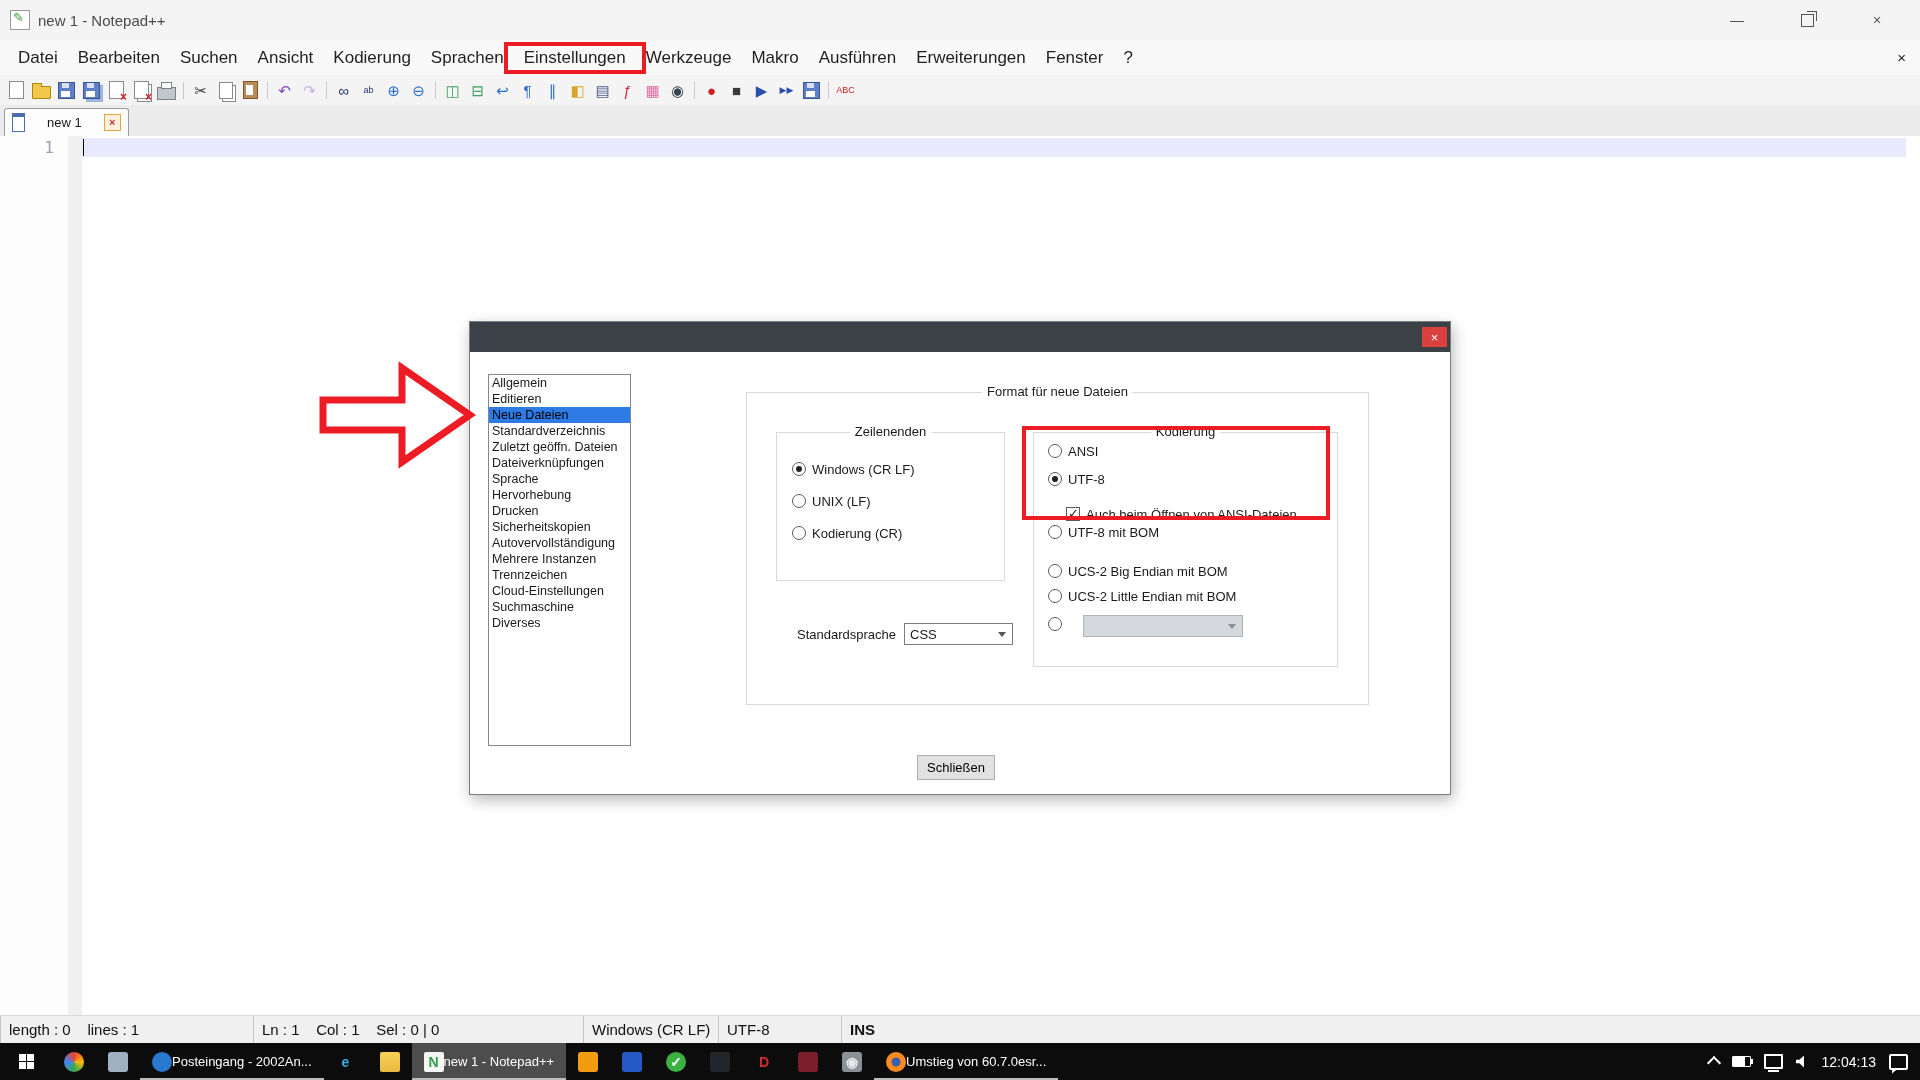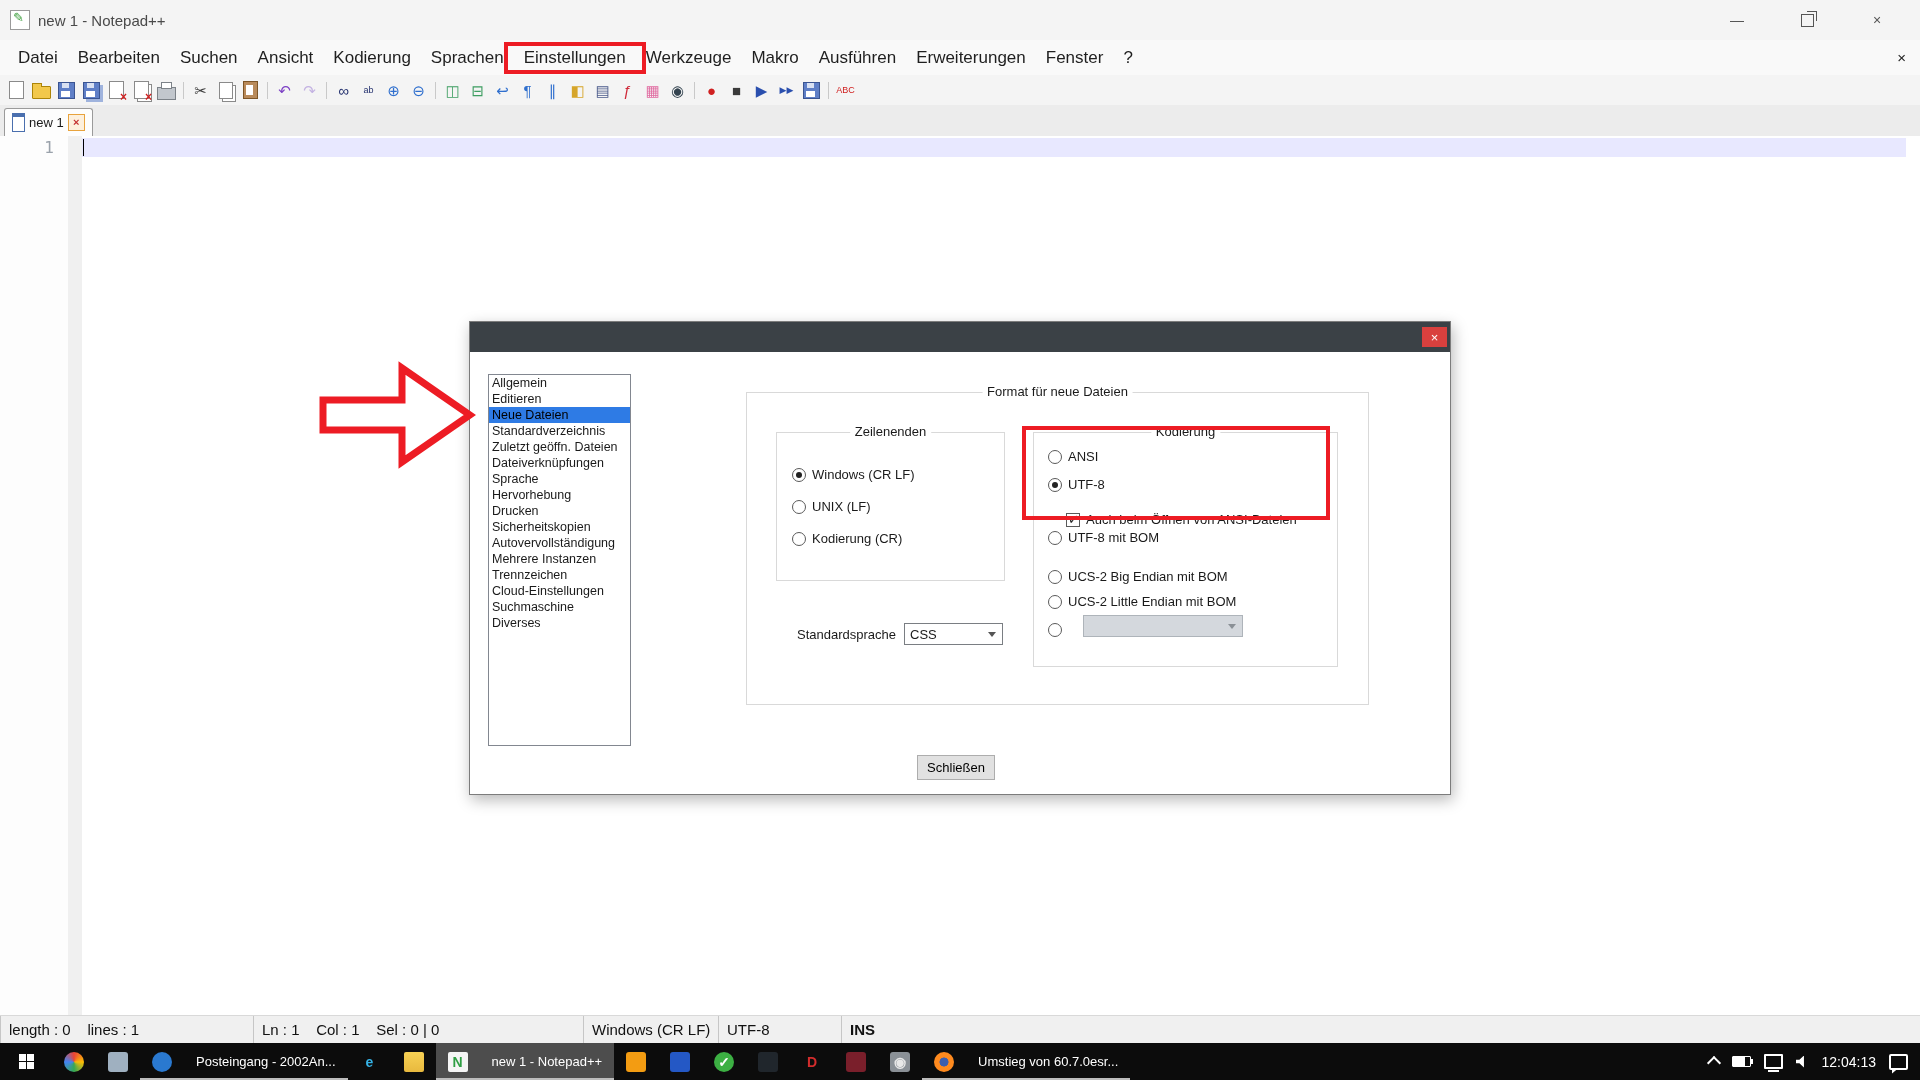--- a/index.html
+++ b/index.html
@@ -45,21 +45,21 @@
   .tbtn.s-floppy .ig::after,.tbtn.s-floppy2 .ig::after{content:'';position:absolute;left:2px;bottom:1px;width:9px;height:6px;background:#fff;}
   .tbtn.s-floppy2 .ig{box-shadow:3px 3px 0 #9fb3dd;}
   .tbtn.s-print .ig{width:17px;height:11px;background:#c2c7cd;border:1px solid #7c8288;margin-top:6px;position:relative;}
   .tbtn.s-print .ig::before{content:'';position:absolute;top:-6px;left:3px;width:9px;height:5px;background:#fff;border:1px solid #7c8288;}
   .tbtn.s-paste .ig{width:13px;height:16px;background:#b98a5a;border:1px solid #7d5527;position:relative;}
   .tbtn.s-paste .ig::after{content:'';position:absolute;left:2px;top:3px;width:7px;height:10px;background:#fff;}
 
   
   .tabbar{position:absolute;top:105px;left:0;right:0;height:31px;background:#ececec;border-bottom:1px solid #989898;
           display:flex;align-items:flex-end;padding-left:4px;}
-  .tab{display:flex;align-items:center;gap:4px;padding:0 7px;height:27px;background:#fdfdfd;
+  .tab{display:flex;align-items:center;gap:22px;padding:0 7px;height:27px;background:#fdfdfd;
        border:1px solid #9a9a9a;border-bottom:none;border-radius:3px 3px 0 0;font-size:13px;}
   .tab-doc{width:11px;height:14px;background:#fff;border:1px solid #4a6fae;border-top:4px solid #4a6fae;}
   .tabx{width:15px;height:15px;border:1px solid #e8a33d;background:#fdf0dd;color:#c43030;font-size:11px;font-weight:bold;
         display:flex;align-items:center;justify-content:center;line-height:1;}
 
   
   .editor{position:absolute;top:136px;bottom:64px;left:0;right:0;background:#fff;}
   .gutter{position:absolute;left:0;top:0;bottom:0;width:68px;background:#fdfdfd;color:#9aa2ab;
           font-family:"DejaVu Sans Mono",monospace;font-size:16px;text-align:right;padding:2px 14px 0 0;box-sizing:border-box;}
   .fold-strip{position:absolute;left:68px;top:0;bottom:0;width:14px;background:#f0f0f0;}
@@ -70,21 +70,21 @@
   .dialog{position:absolute;left:469px;top:321px;width:980px;height:472px;background:#fff;border:1px solid #7c7c7c;
           box-shadow:2px 5px 14px rgba(0,0,0,.28);z-index:10;font-size:13px;}
   .dlg-titlebar{position:absolute;left:0;top:0;right:0;height:30px;background:#3b4146;}
   .dlg-close{position:absolute;top:5px;right:3px;width:25px;height:20px;background:#d9403e;color:#fff;font-size:13px;
              display:flex;align-items:center;justify-content:center;z-index:2;}
   .dlg-list{position:absolute;left:18px;top:52px;width:141px;height:370px;border:1px solid #828790;background:#fff;overflow:hidden;}
   .cat-item{height:16px;line-height:16px;padding-left:3px;white-space:nowrap;font-size:12.5px;}
   .cat-item.selected{background:#2e7be5;color:#000000;}
   .group{position:absolute;border:1px solid #d9d9d9;}
   .legend{position:absolute;top:-9px;left:50%;transform:translateX(-50%);background:#fff;padding:0 5px;white-space:nowrap;}
-  .opt-row{position:absolute;display:flex;align-items:flex-end;gap:6px;height:20px;white-space:nowrap;}
+  .opt-row{position:absolute;display:flex;align-items:flex-start;gap:6px;height:20px;white-space:nowrap;}
   .radio{width:14px;height:14px;border:1px solid #5a5a5a;border-radius:50%;background:#fff;position:relative;flex:none;box-sizing:border-box;}
   .radio.checked::after{content:'';position:absolute;inset:3px;border-radius:50%;background:#222;}
   .checkbox{width:14px;height:14px;border:1px solid #5a5a5a;background:#fff;position:relative;flex:none;box-sizing:border-box;}
   .checkbox.checked::after{content:'✓';position:absolute;left:1px;top:-2px;font-size:13px;color:#222;}
   .combo{position:absolute;display:flex;align-items:center;border:1px solid #7a7e83;background:#fff;box-sizing:border-box;}
   .combo .val{flex:1;padding-left:5px;}
   .combo .chev{width:0;height:0;border-left:4px solid transparent;border-right:4px solid transparent;border-top:5px solid #555;margin-right:6px;}
   .combo.disabled{background:#d4d8dd;border-color:#aeb4ba;}
   .combo.disabled .chev{border-top-color:#8a9096;}
   .dlg-label{position:absolute;}
@@ -106,21 +106,21 @@
   .sb-cur{width:330px;border-left:1px solid #c6c6c6;}
   .sb-eol{width:135px;border-left:1px solid #c6c6c6;}
   .sb-enc{width:123px;border-left:1px solid #c6c6c6;}
   .sb-ins{width:85px;border-left:1px solid #c6c6c6;font-weight:bold;}
 
   
   .taskbar{position:absolute;left:0;right:0;bottom:0;height:37px;background:#0c0c0c;display:flex;align-items:stretch;}
   .tk-start{width:52px;display:flex;align-items:center;justify-content:center;}
   .winlogo{display:grid;grid-template-columns:7px 7px;grid-template-rows:7px 7px;gap:1px;}
   .winlogo i{background:#fff;}
-  .tk-item{display:flex;align-items:center;gap:24px;padding:0 12px;max-width:230px;}
+  .tk-item{display:flex;align-items:center;gap:0;padding:0 12px;max-width:230px;}
   .tk-item.running{box-shadow:inset 0 -2px 0 #bcbcbc;}
   .tk-item.active{background:#4d4d4d;}
   .tk-icon{width:20px;height:20px;display:flex;align-items:center;justify-content:center;font-weight:bold;font-size:14px;flex:none;}
   .tk-label{color:#fff;font-size:13px;white-space:nowrap;overflow:hidden;text-overflow:ellipsis;}
   .tk-label:empty{display:none;}
   .tray{margin-left:auto;display:flex;align-items:center;gap:13px;padding-right:12px;color:#fff;}
   .tray-it{display:flex;align-items:center;justify-content:center;}
   .chev-up{width:8px;height:8px;border-left:2px solid #fff;border-top:2px solid #fff;transform:rotate(45deg);margin-top:3px;}
   .batt{width:17px;height:9px;border:1px solid #fff;border-radius:1px;position:relative;background:linear-gradient(90deg,#fff 70%,transparent 70%);}
   .batt::after{content:'';position:absolute;right:-3px;top:2px;width:2px;height:5px;background:#fff;}
@@ -430,21 +430,21 @@
     </div>
     <div class="opt-row" style="left:578px;top:295px">
       <span class="radio"></span>
     </div>
     <div class="combo disabled" style="left:613px;top:293px;width:160px;height:22px">
       <span class="val"></span>
       <span class="chev"></span>
     </div>
 
     <span class="dlg-label" style="left:327px;top:305px">Standardsprache</span>
-    <div class="combo" style="left:434px;top:301px;width:99px;height:22px">
+    <div class="combo" style="left:434px;top:301px;width:109px;height:22px">
       <span class="val">CSS</span>
       <span class="chev"></span>
     </div>
 
     <button class="dlg-btn">Schließen</button>
 
     <div class="red-rect-enc"></div>
   </div>
 
   <svg class="arrow-annotation" width="158" height="114" viewBox="0 0 158 114">

